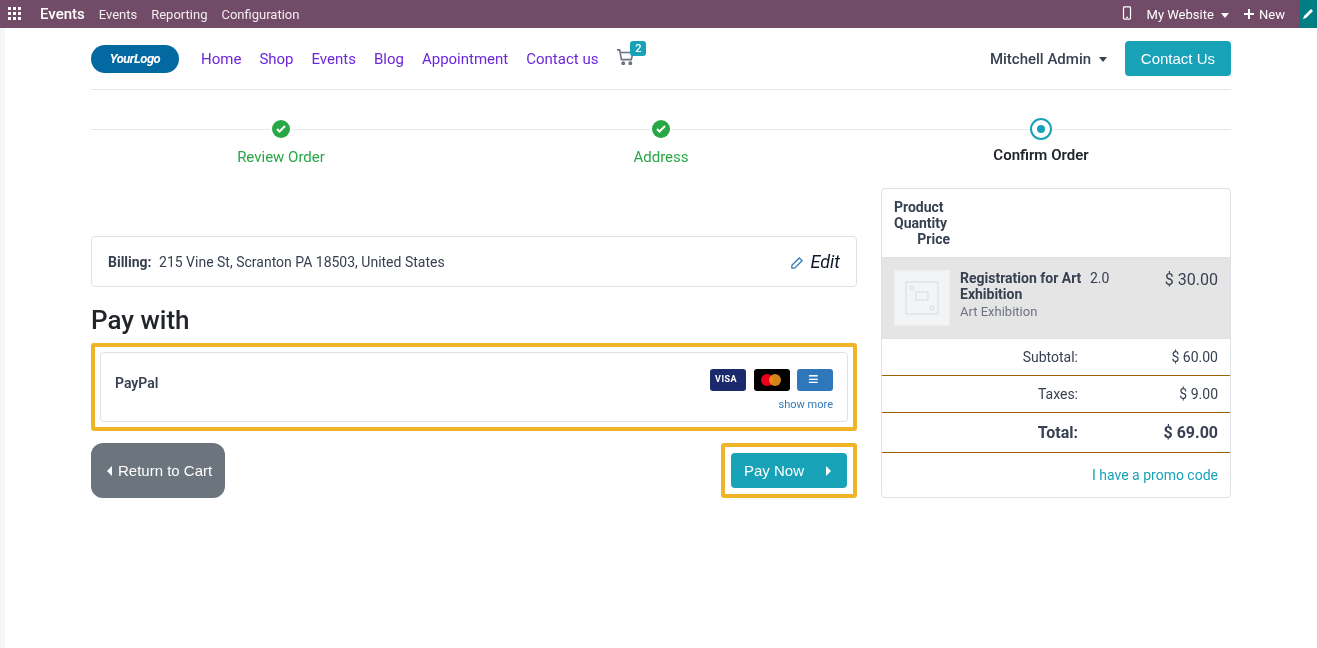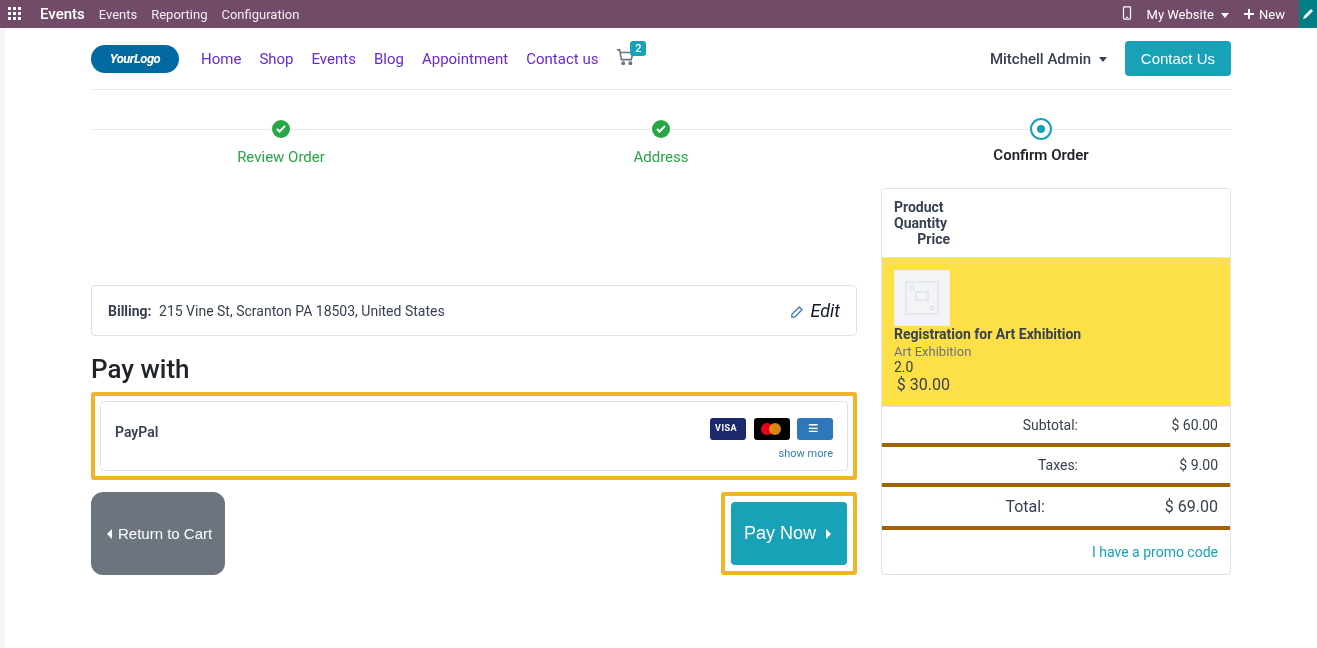--- a/index.html
+++ b/index.html
@@ -59,39 +59,39 @@
 .card-mc { background:#000; }
 .card-mc::before { content:""; position:absolute; width:12px;height:12px;border-radius:50%; background:#eb001b; top:5px; left:7px;}
 .card-mc::after { content:""; position:absolute; width:12px;height:12px;border-radius:50%; background:#f79e1b; top:5px; left:15px; opacity:0.85;}
 .card-amex { background:#2e77bb; }
 .card-amex::after { content:"≡"; color:#fff; position:absolute; left:11px; top:-1px; font-size:18px;}
 .showmore { color:#337ab7; font-size:11px; margin-top:4px; cursor:pointer;}
 
 .actions-row { margin-top:12px; display:flex; }
 .return-btn { background:#6c757d; color:#fff; border:none; border-radius:12px; padding:9px 13px; font-size:15px; cursor:pointer; display:flex; align-items:center; gap:4px;}
 .paynow-wrap { margin-left:auto; border:4px solid #F0B429; border-radius:3px; padding:6px;}
-.paynow-btn { background:#17a2b8; color:#fff; border:none; border-radius:4px; padding:21px 13px; font-size:18px; cursor:pointer; display:flex; align-items:center; gap:8px;}
+.paynow-btn { background:#17a2b8; color:#fff; border:none; border-radius:4px; padding:9px 13px; font-size:15px; cursor:pointer; display:flex; align-items:center; gap:20px;}
 
 
 .summary { border:1px solid #dee2e6; border-radius:4px; }
 .summary-hdr { display:flex; padding:10px 12px; font-weight:700; border-bottom:1px solid #dee2e6;flex-direction:column;}
 .summary-hdr .c1 { flex:1; }
 .summary-hdr .c2 { width:72px; text-align:left; }
 .summary-hdr .c3 { width:56px; text-align:right;}
-.summary-row { display:flex; padding:12px; border-bottom:1px solid #dee2e6; background:#fde047;flex-direction:column;}
+.summary-row { display:flex; padding:12px; border-bottom:1px solid #dee2e6; background:#e5e5e5;}
 .summary-row .thumb { width:56px; height:56px; background:#f3f4f6; border:1px solid #eee; margin-right:10px; display:flex; align-items:center; justify-content:center; color:#cbd0d6; font-size:10px;}
 .summary-row .info { flex:1; }
 .summary-row .info .title { font-weight:700; font-size:14px;}
 .summary-row .info .sub { color:#6b7280; font-size:13px; margin-top:2px;}
 .summary-row .qty { width:72px; font-size:14px;}
 .summary-row .price { width:56px; text-align:right; font-size:16px;}
-.summary-line { display:flex; padding:10px 12px; border-bottom:4px solid #a16207;}
+.summary-line { display:flex; padding:10px 12px; border-bottom:1px solid #a16207;}
 .summary-line .lbl { flex:1; text-align:right; padding-right:60px;}
 .summary-line .val { width:80px; text-align:right;}
-.summary-line.total { font-weight:400; font-size:16px;gap:33px;}
+.summary-line.total { font-weight:700; font-size:16px;}
 .promo { padding:14px 12px; text-align:right;}
 .promo a { color:#17a2b8; text-decoration:none; font-size:14px; cursor:pointer;}
 
 .caret-down { display:inline-block; margin-left:4px; border-left:4px solid transparent; border-right:4px solid transparent; border-top:5px solid currentColor; vertical-align:middle;}
 
 .left-gutter { border-left: 5px solid #cfd4db33; min-height: 620px;}
 </style>
 </head>
 <body>
 

